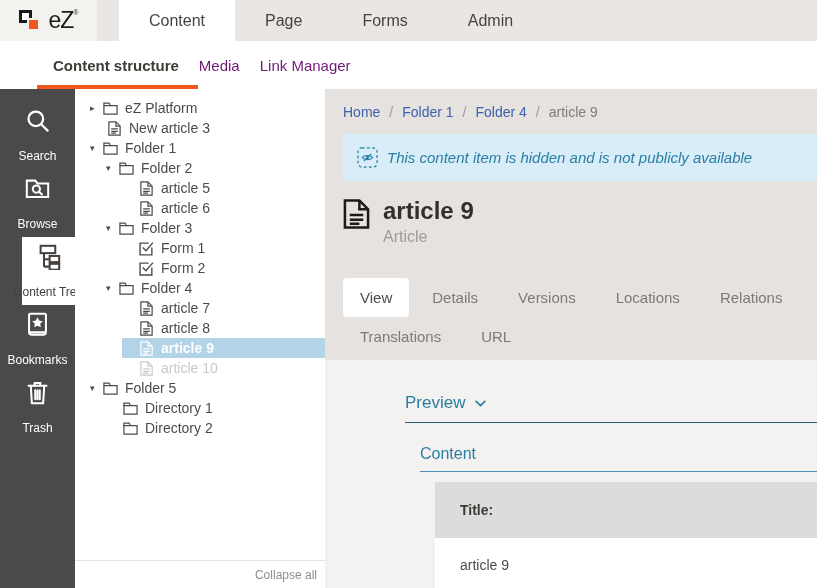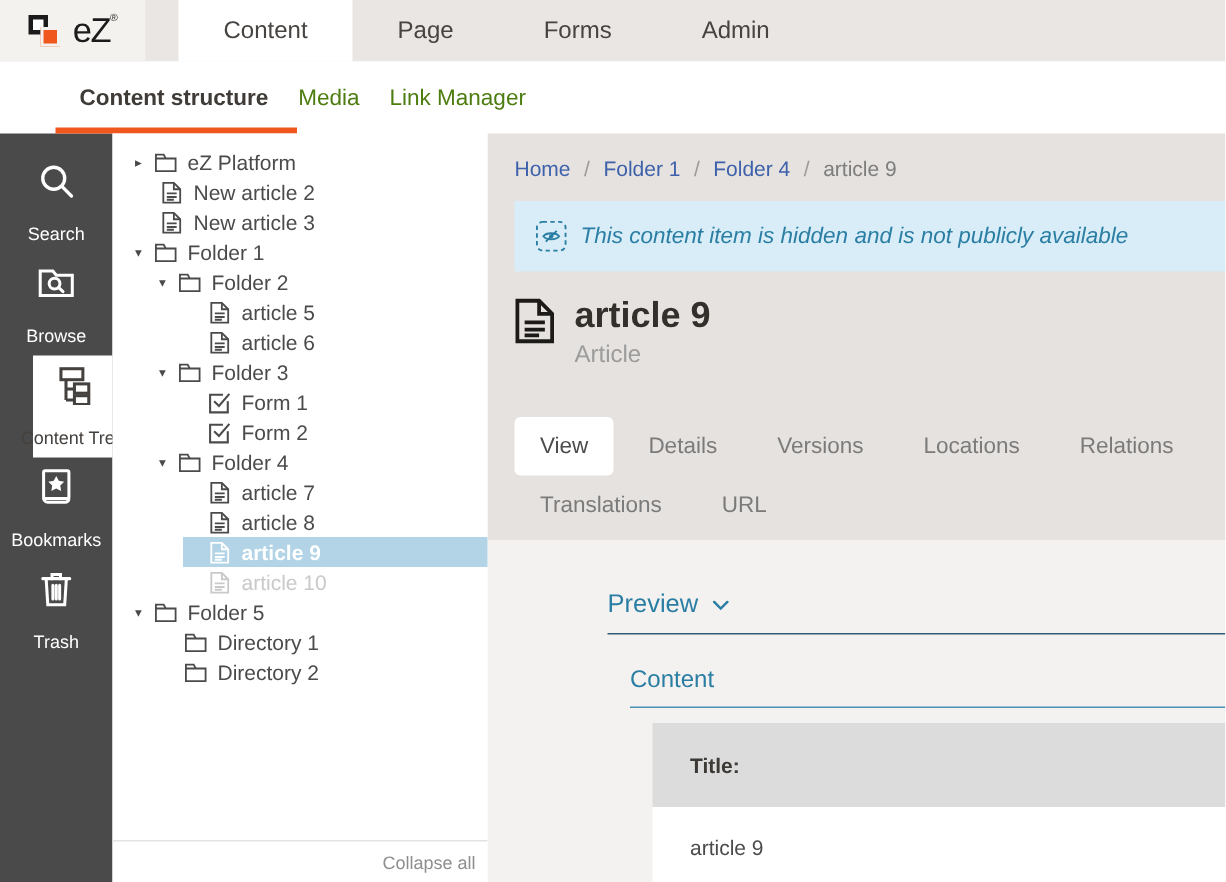--- a/index.html
+++ b/index.html
@@ -18,21 +18,21 @@
   .logo-text { font-size:23px; color:#1b1b1b; letter-spacing:-1px; }
   .logo-reg { font-size:7px; color:#1b1b1b; vertical-align:top; position:relative; top:2px; }
   .top-tabs { display:flex; margin-left:22px; }
   .top-tab { padding:0 30px; display:flex; align-items:center; font-size:16px;
              color:#474340; cursor:pointer; }
   .top-tab.active { background:#ffffff; }
 
   
   .subnav { height:48px; background:#ffffff; display:flex; align-items:stretch;
             padding-left:53px; gap:20px; }
-  .subnav-item { display:flex; align-items:center; font-size:15px; color:#4d7c0f;
+  .subnav-item { display:flex; align-items:center; font-size:15px; color:#701a75;
                  position:relative; cursor:pointer; }
   .subnav-item.active { font-weight:bold; color:#3f3b37; }
   .subnav-item.active::after { content:""; position:absolute; left:-16px; right:-19px;
                  bottom:0; height:4px; background:#f0571c; }
 
   
   .body-row { display:flex; height:499px; }
 
   
   .sidebar { width:75px; background:#4a4a4a; display:flex; flex-direction:column;
@@ -200,31 +200,20 @@
     </div>
     <div class="tree-row lvl0">
       <span class="tsp"></span>
       <span class="ticon">
           <svg viewBox="0 0 14 16" fill="none" stroke="currentColor" stroke-width="1.3">
             <path d="M1 1 h7.5 L13 5.5 V15 H1 z"></path>
             <path d="M8.5 1 V5.5 H13"></path>
             <path d="M3.5 8.5 h7 M3.5 11 h7 M3.5 13 h5"></path>
           </svg>
         </span>
-      <span class="tlabel">New article 2</span>
-    </div>
-    <div class="tree-row lvl0">
-      <span class="tsp"></span>
-      <span class="ticon">
-          <svg viewBox="0 0 14 16" fill="none" stroke="currentColor" stroke-width="1.3">
-            <path d="M1 1 h7.5 L13 5.5 V15 H1 z"></path>
-            <path d="M8.5 1 V5.5 H13"></path>
-            <path d="M3.5 8.5 h7 M3.5 11 h7 M3.5 13 h5"></path>
-          </svg>
-        </span>
       <span class="tlabel">New article 3</span>
     </div>
     <div class="tree-row lvl0">
       <span class="tw">▾</span>
       <span class="ticon">
           <svg viewBox="0 0 16 14" fill="none" stroke="currentColor" stroke-width="1.3">
             <path d="M1 4 v9 h14 V4 z"></path>
             <path d="M1 4 V1.2 h5.5 L8 4"></path>
           </svg>
         </span>

